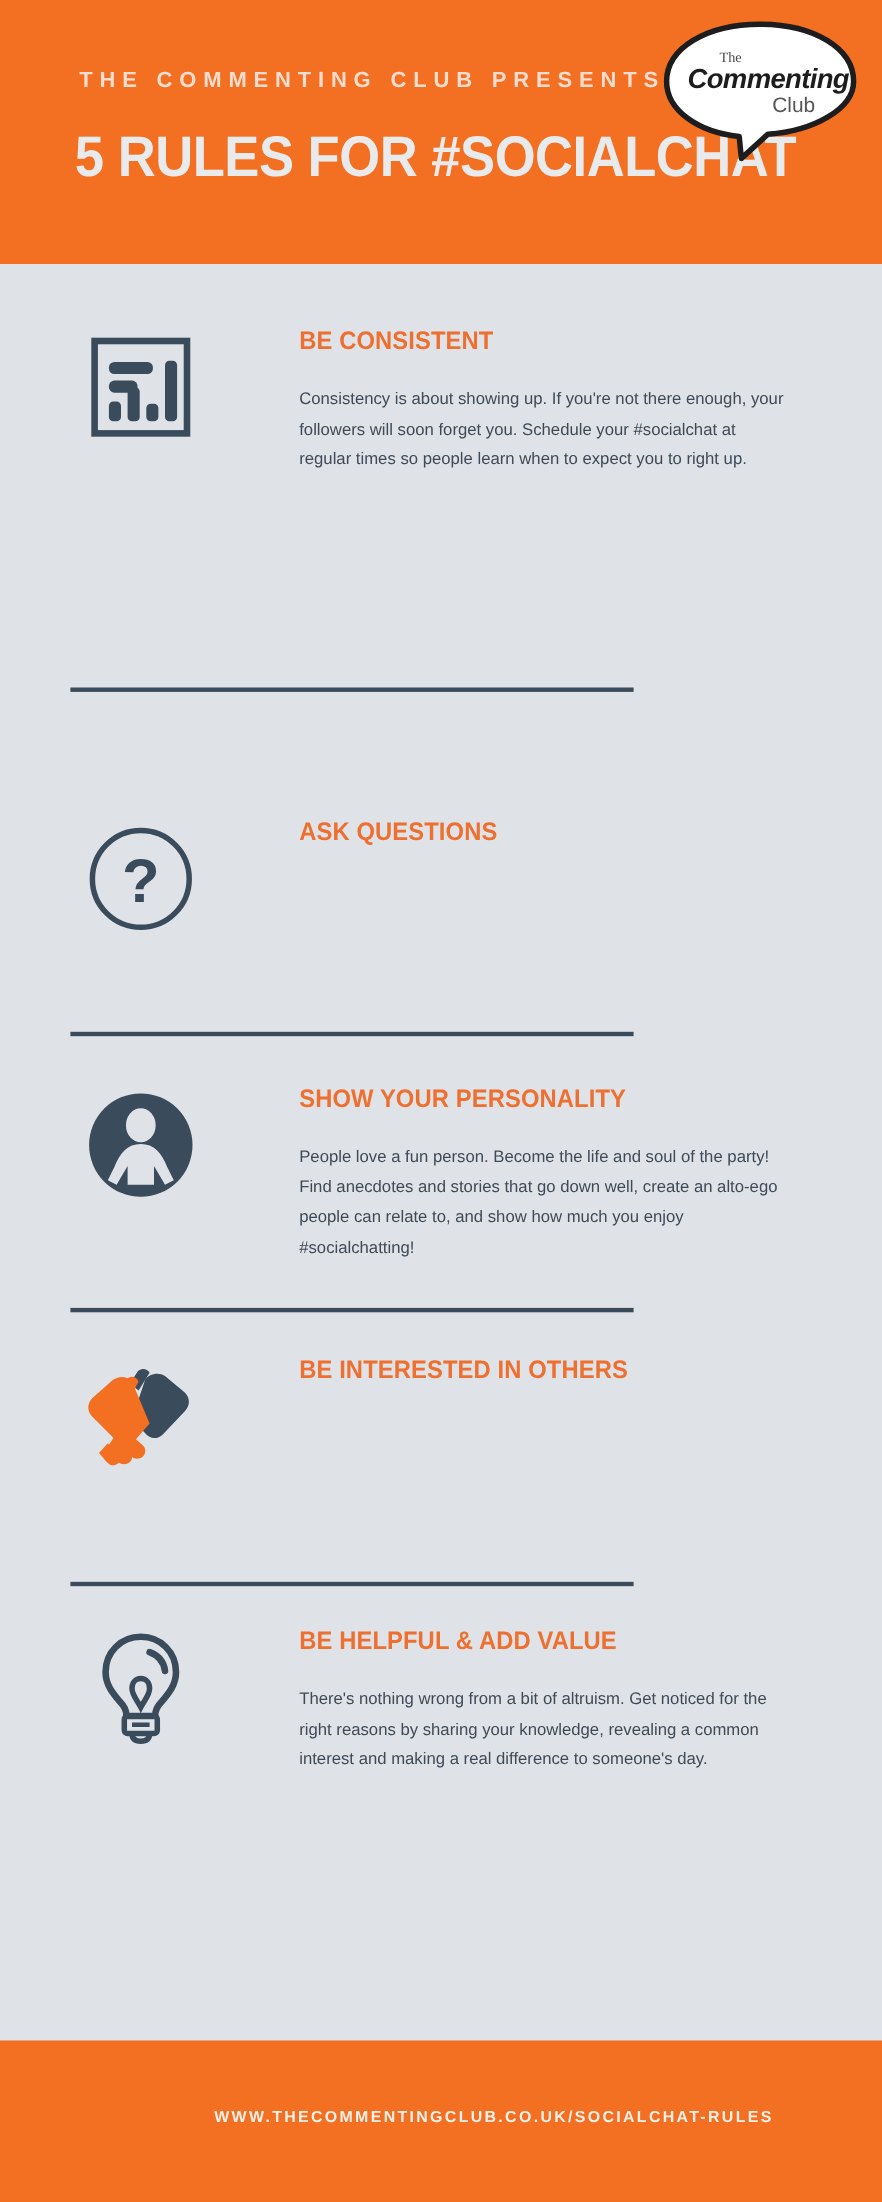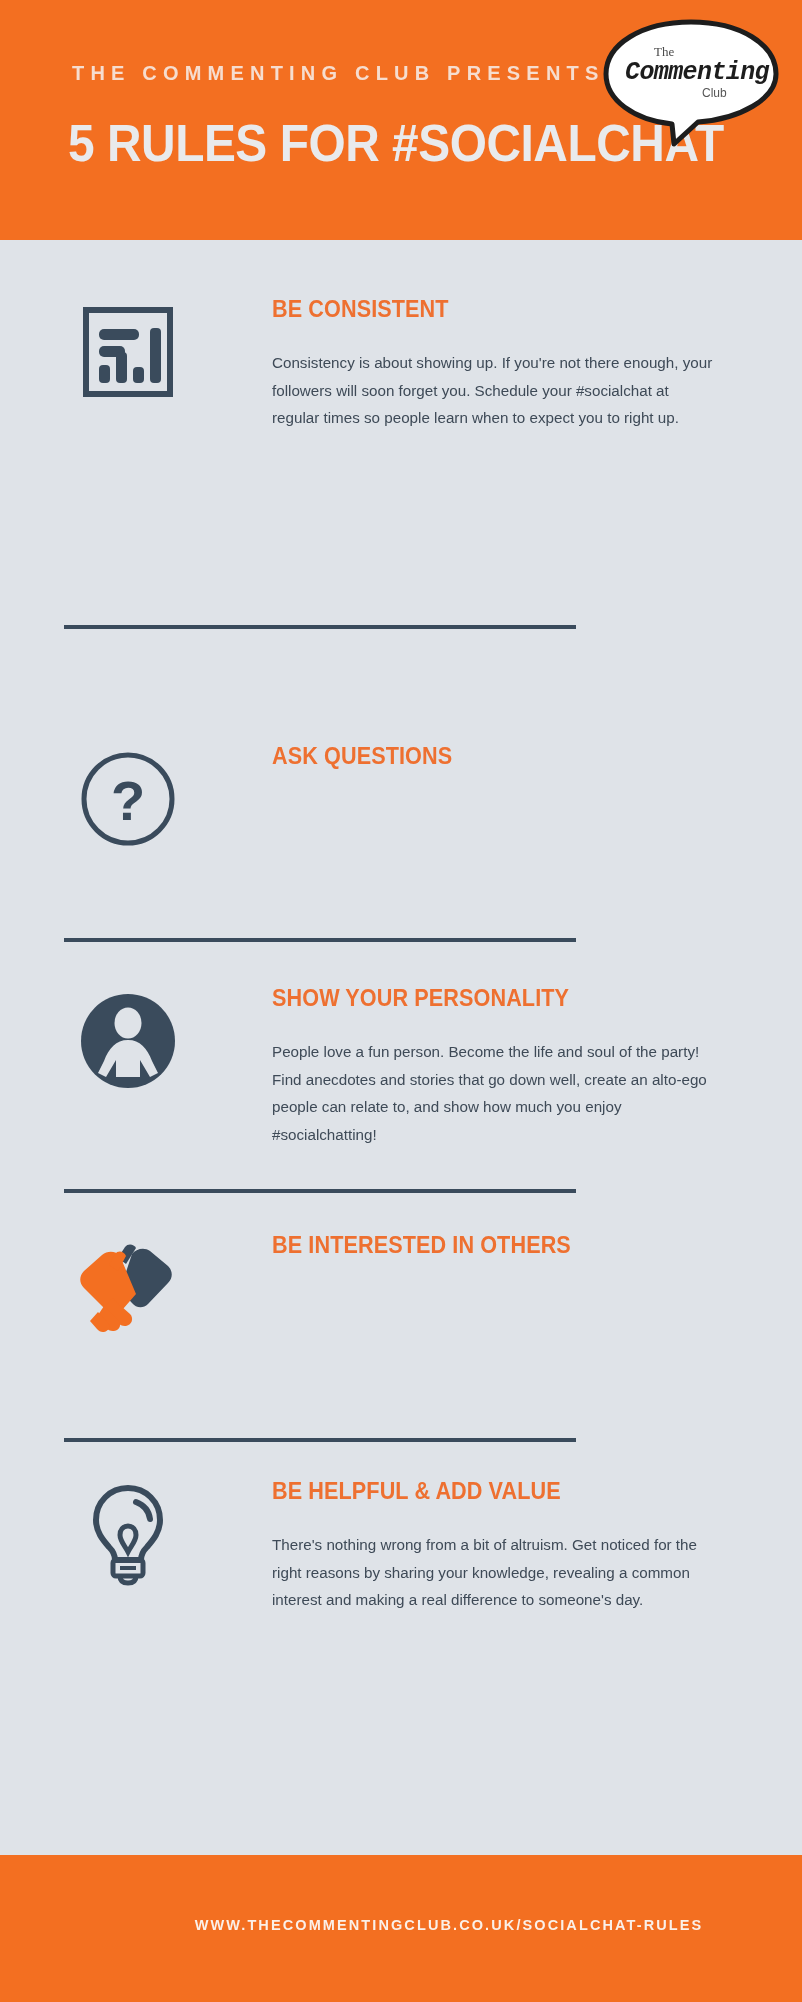--- a/index.html
+++ b/index.html
@@ -39,25 +39,25 @@
   .logo svg{display:block;}
   .logo-the{
     position:absolute;left:56px;top:26px;
     font-size:13px;color:#4b4b4b;
     font-family:Liberation Serif, serif;
   }
   .logo-main{
     position:absolute;left:27px;top:40px;
     font-size:25px;font-weight:700;font-style:italic;
     color:#1d1d1d;letter-spacing:-0.6px;
-    font-family:Liberation Mono, monospace;
+    font-family:Liberation Sans, sans-serif;
   }
   .logo-club{
     position:absolute;left:104px;top:68px;
-    font-size:12px;color:#565656;
+    font-size:19px;color:#565656;
     font-family:"Liberation Sans", sans-serif;
   }
 
   
   .section{position:absolute;left:0;width:802px;}
   .icon-box{
     position:absolute;left:72px;top:0;width:112px;height:112px;
     display:flex;align-items:center;justify-content:center;
   }
   .content{position:absolute;left:272px;top:0;width:448px;}

